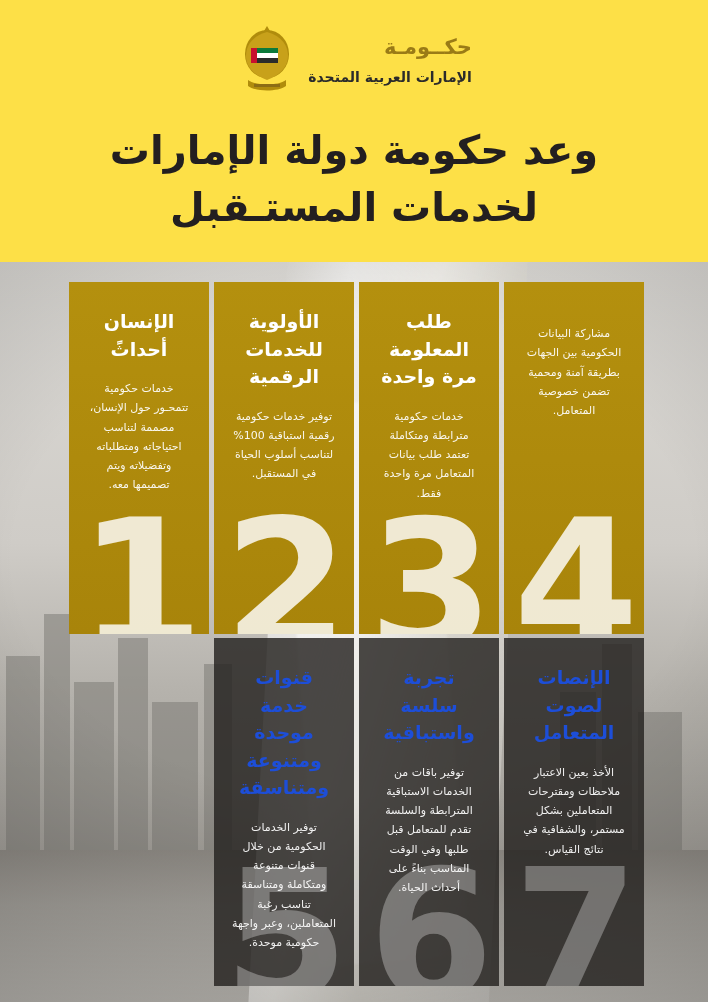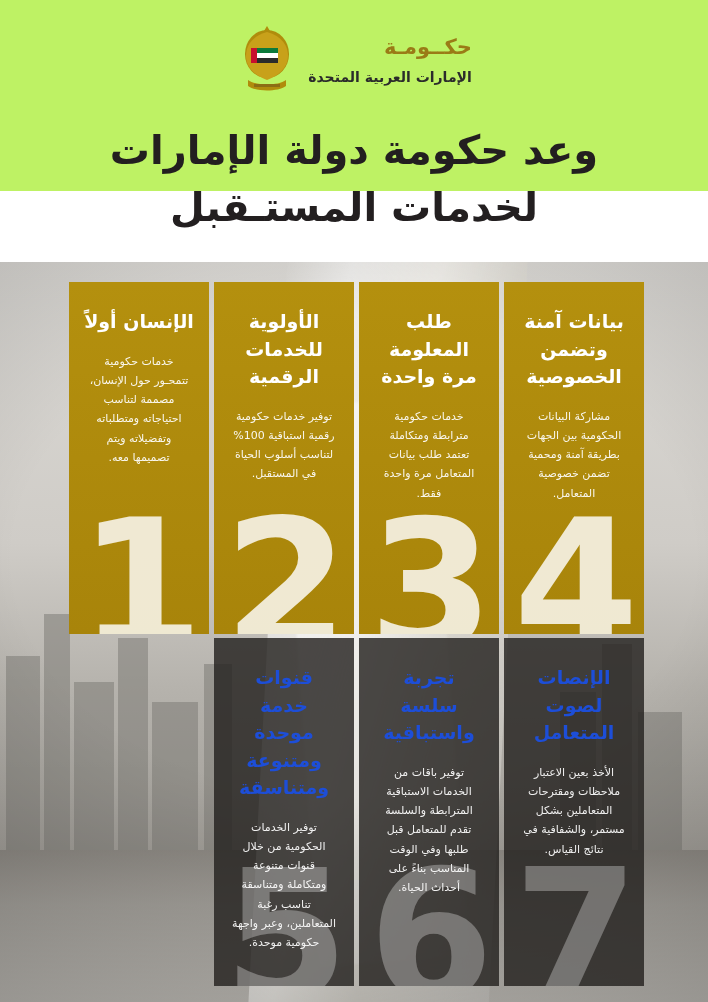--- a/index.html
+++ b/index.html
@@ -12,22 +12,22 @@
   .page {
     position: relative;
     width: 708px; height: 1002px;
     background: #ffffff;
   }
 
   
   .header {
     position: absolute;
     top: 0; left: 0; right: 0;
-    height: 191px;
-    background: #bef264;
+    height: 262px;
+    background: #fde047;
     z-index: 5;
   }
   .emblem-row {
     display: flex;
     flex-direction: row;
     align-items: center;
     justify-content: center;
     gap: 10px;
     padding-top: 24px;
   }
@@ -204,39 +204,38 @@
     <div class="bld" style="left:638px;width:44px; height:140px;"></div>
     <div class="ground"></div>
     <div class="flag"></div>
     <div class="flagfold"></div>
     <div class="vig"></div>
   </div>
 
   <div class="grid">
 
     <div class="card gold">
-      <div class="c-title">بيانات آمنة وتضمن الخصوصية</div>
       <div class="c-desc">مشاركة البيانات الحكومية بين الجهات بطريقة آمنة ومحمية تضمن خصوصية المتعامل.</div>
       <div class="c-num">4</div>
     </div>
 
     <div class="card gold">
       <div class="c-title">طلب المعلومة مرة واحدة</div>
       <div class="c-desc">خدمات حكومية مترابطة ومتكاملة تعتمد طلب بيانات المتعامل مرة واحدة فقط.</div>
       <div class="c-num">3</div>
     </div>
 
     <div class="card gold">
       <div class="c-title">الأولوية للخدمات الرقمية</div>
       <div class="c-desc">توفير خدمات حكومية رقمية استباقية 100% لتناسب أسلوب الحياة في المستقبل.</div>
       <div class="c-num">2</div>
     </div>
 
     <div class="card gold">
-      <div class="c-title">الإنسان أولاً</div>
+      <div class="c-title">الإنسان أحداثً</div>
       <div class="c-desc">خدمات حكومية تتمحـور حول الإنسان، مصممة لتناسب احتياجاته ومتطلباته وتفضيلاته ويتم تصميمها معه.</div>
       <div class="c-num">1</div>
     </div>
 
 
     <div class="card dark">
       <div class="c-title">الإنصات لصوت المتعامل</div>
       <div class="c-desc">الأخذ بعين الاعتبار ملاحظات ومقترحات المتعاملين بشكل مستمر، والشفافية في نتائج القياس.</div>
       <div class="c-num">7</div>
     </div>

